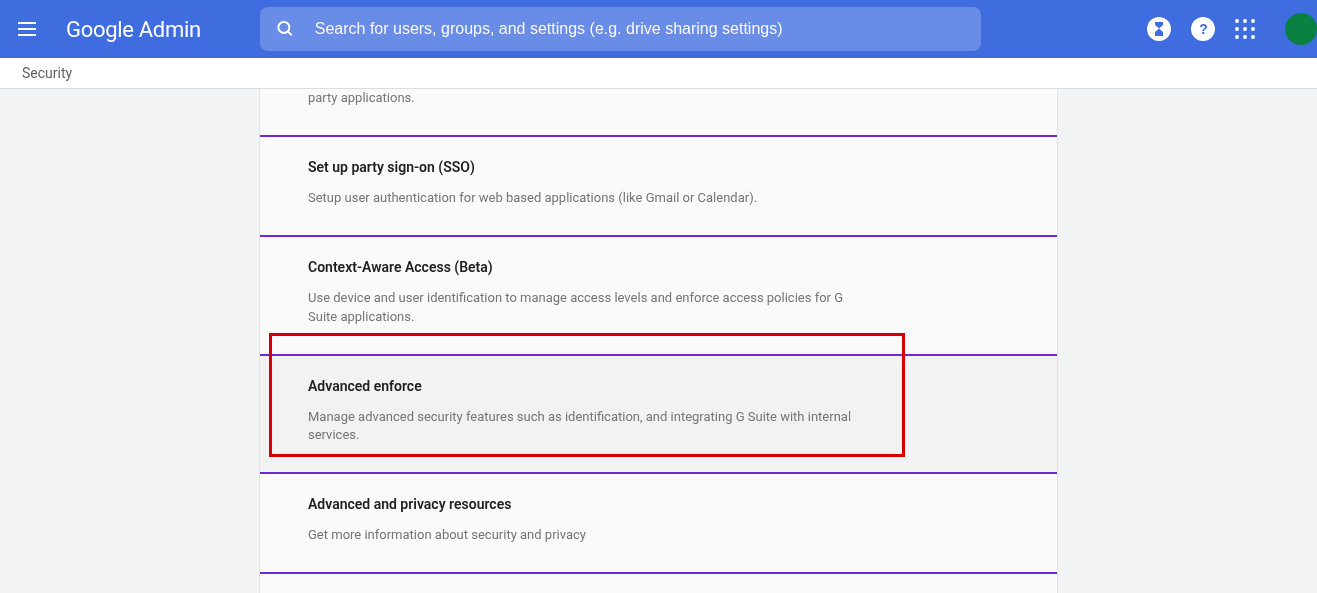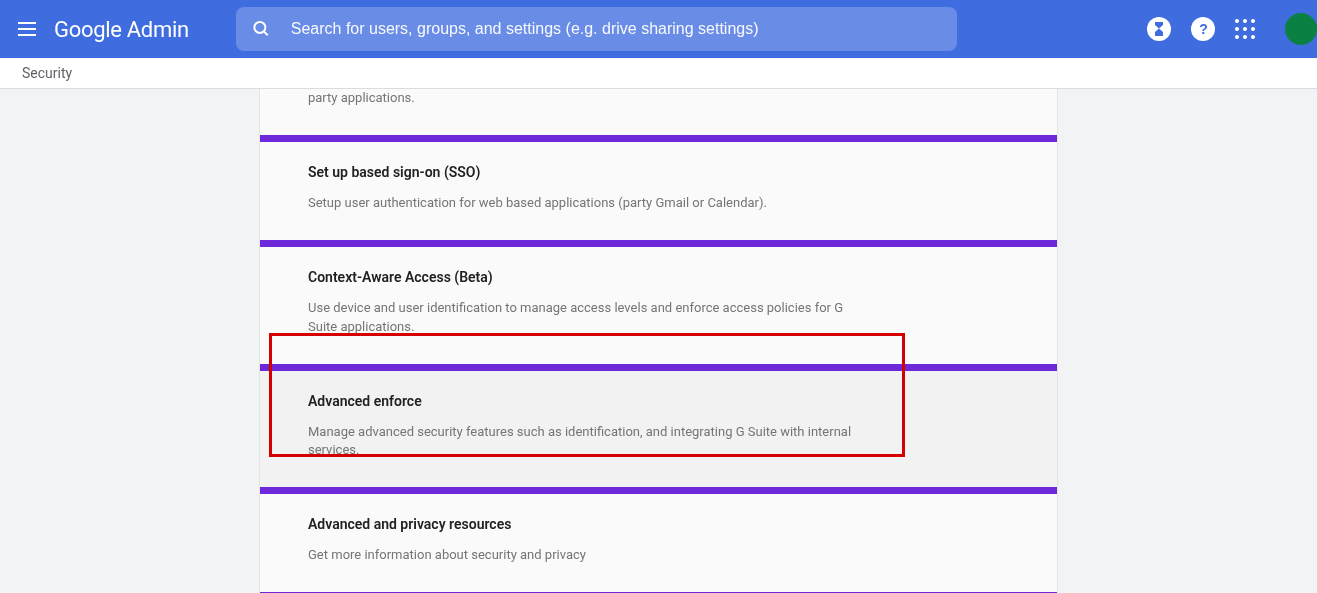--- a/index.html
+++ b/index.html
@@ -13,21 +13,21 @@
       width: 1317px;
       height: 593px;
       overflow: hidden;
     }
     .header {
       background: #3f6cdf;
       height: 58px;
       display: flex;
       align-items: center;
       padding: 0 16px;
-      gap: 12px;
+      gap: 24px;
     }
     .menu-icon {
       width: 24px;
       height: 24px;
       display: flex;
       flex-direction: column;
       justify-content: center;
       gap: 4px;
       cursor: pointer;
       padding: 2px;
@@ -129,21 +129,21 @@
     }
     .main-card {
       background: #FAFAFA;
       width: 799px;
       margin: 0 auto;
       border-left: 1px solid #e4e4e4;
       border-right: 1px solid #e4e4e4;
     }
     .section {
       padding: 22px 48px 28px 48px;
-      border-bottom: 7px solid #6d28d9;
+      border-bottom: 2px solid #6d28d9;
       cursor: pointer;
     }
     .section.truncated {
       padding-top: 0;
     }
     .section-title {
       color: #212121;
       font-size: 14px;
       font-weight: 600;
       margin-bottom: 14px;
@@ -215,22 +215,22 @@
 </div>
 
 <div class="content-area">
   <div class="main-card">
 
     <div class="section truncated">
       <div class="section-desc">party applications.</div>
     </div>
 
     <div class="section">
-      <div class="section-title">Set up based sign-on (SSO)</div>
-      <div class="section-desc">Setup user authentication for web based applications (party Gmail or Calendar).</div>
+      <div class="section-title">Set up party sign-on (SSO)</div>
+      <div class="section-desc">Setup user authentication for web based applications (like Gmail or Calendar).</div>
     </div>
 
     <div class="section">
       <div class="section-title">Context-Aware Access (Beta)</div>
       <div class="section-desc">Use device and user identification to manage access levels and enforce access policies for G Suite applications.</div>
     </div>
 
     <div class="section highlighted">
       <div class="section-title">Advanced enforce</div>
       <div class="section-desc">Manage advanced security features such as identification, and integrating G Suite with internal services.</div>

